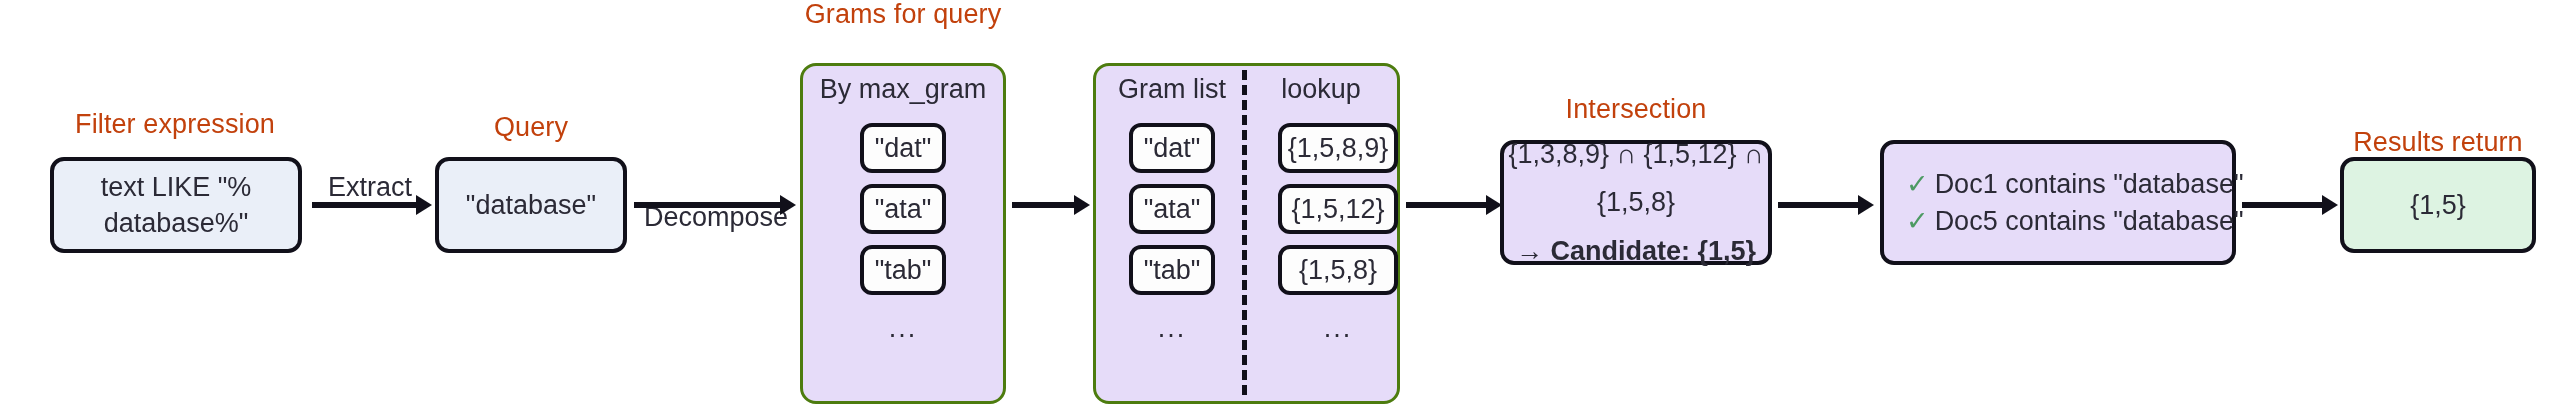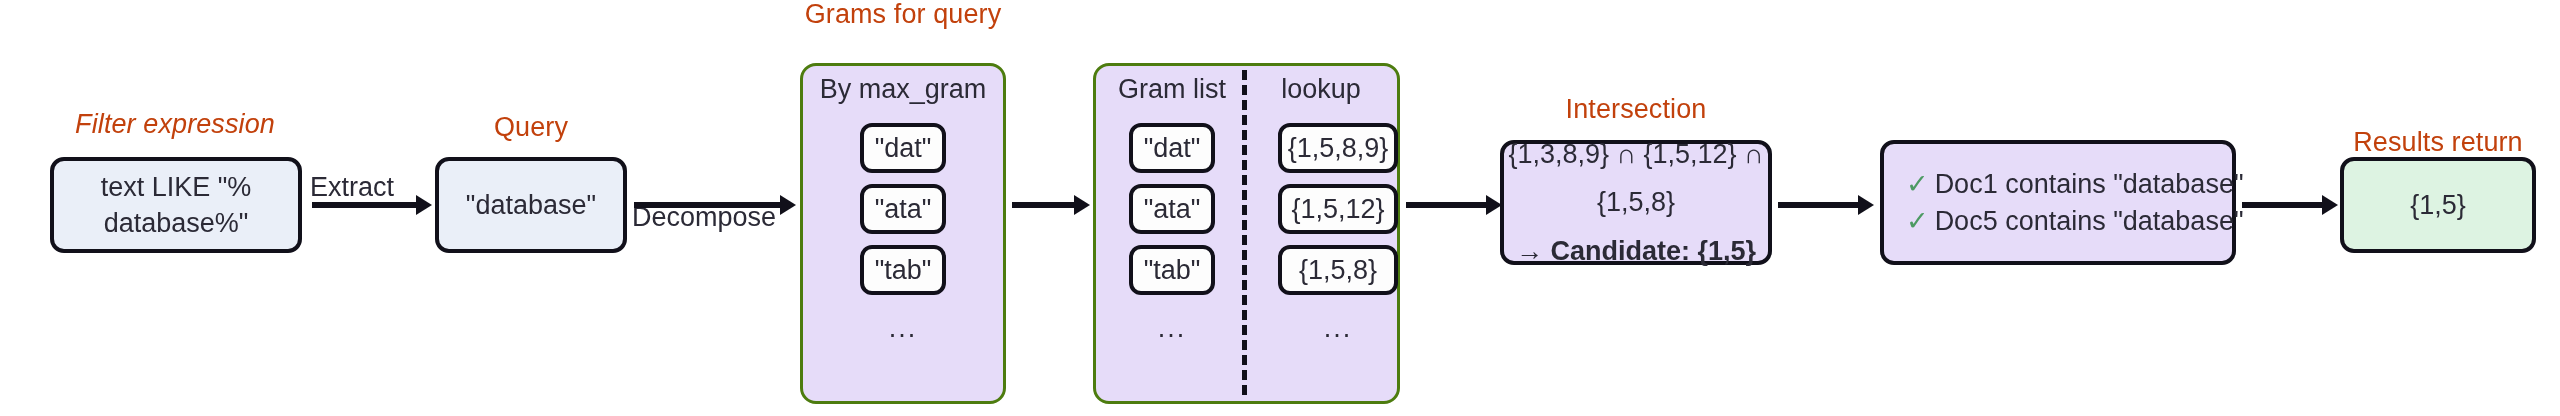--- a/index.html
+++ b/index.html
@@ -68,20 +68,21 @@
   .arrow {
     position: absolute;
     height: 24px;
     display: block;
   }
   .edge-label {
     position: absolute;
     font-size: 27px;
     color: #2b2a36;
     white-space: nowrap;
+    text-align: center;
   }
 
   
   .group {
     position: absolute;
     box-sizing: border-box;
     background: #e6dcf9;
     border: 3px solid #4d7c0f;
     border-radius: 16px;
   }
@@ -126,21 +127,21 @@
     text-align: left;
     white-space: nowrap;
   }
   .bold { font-weight: bold; }
 </style>
 </head>
 <body>
 
 <div id="stage">
 
-  <div class="caption" style="left:50px; top:110px; width:250px;font-style:italic;">Filter expression</div>
+  <div class="caption" style="left:50px; top:110px; width:250px;">Filter expression</div>
 
   <div class="node blue" style="left:50px; top:157px; width:252px; height:96px;">
     <span>text LIKE "%</span>
     <span>database%"</span>
   </div>
 
   <div class="edge-label" style="left:310px; top:172px; width:120px;">Extract</div>
   <svg class="arrow" style="left:312px; top:193px; width:120px; height:24px;" viewBox="0 0 120 24">
     <line x1="0" y1="12" x2="104" y2="12" stroke="#11101a" stroke-width="6"></line>
     <path d="M104 2 L120 12 L104 22 Z" fill="#11101a"></path>

